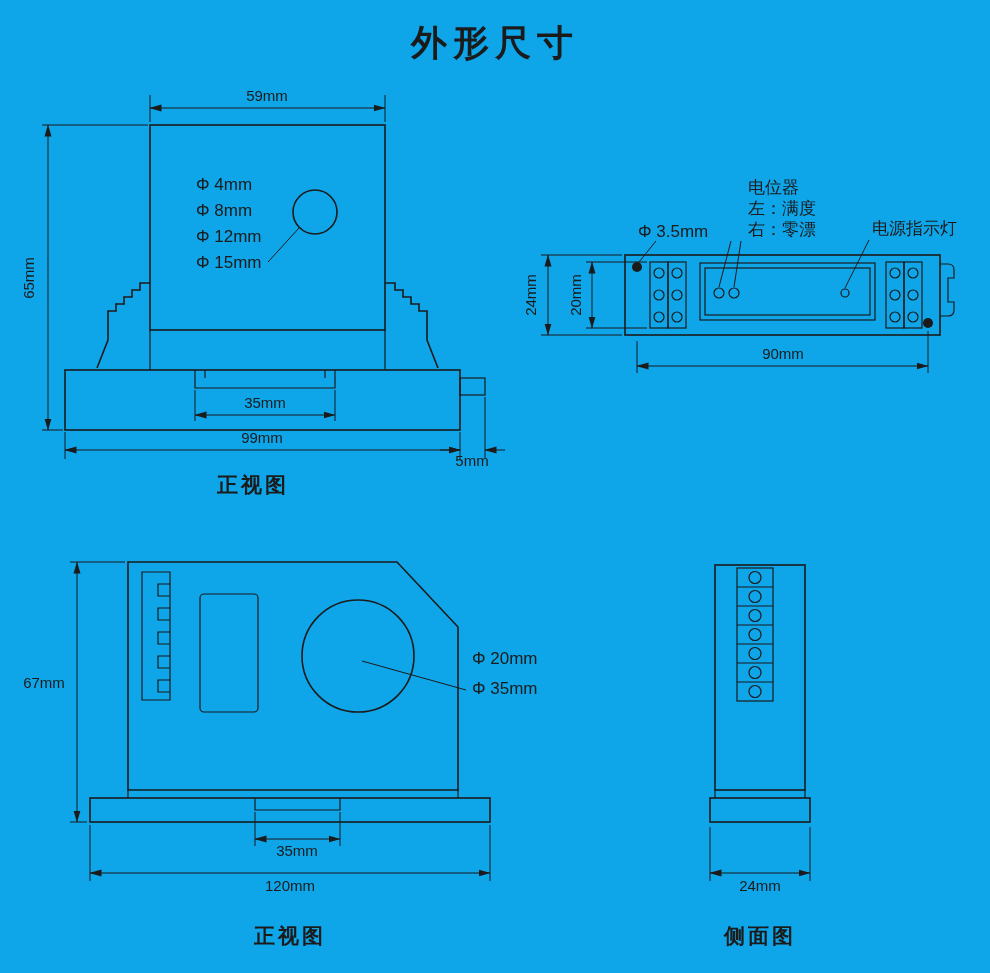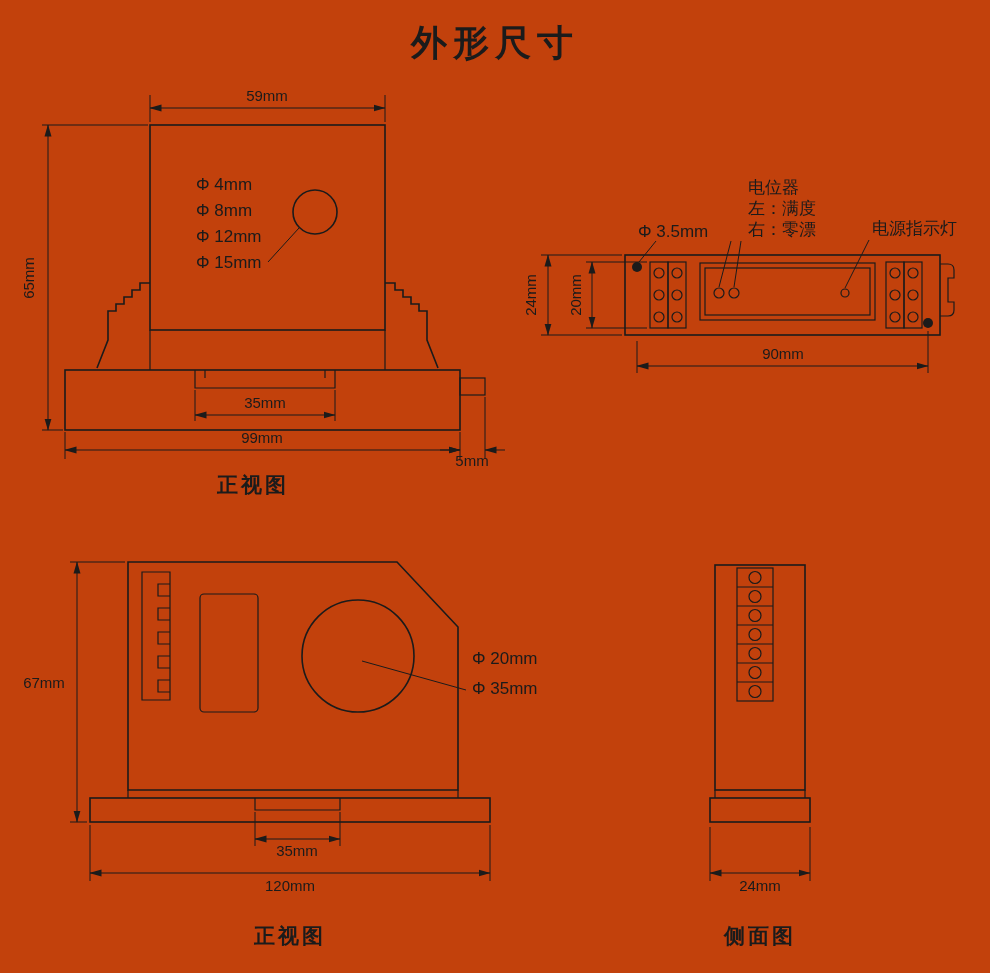--- a/index.html
+++ b/index.html
@@ -1,16 +1,16 @@
 <!DOCTYPE html>
 <html><head>
 <meta charset="utf-8">
 <style>
   html,body{margin:0;padding:0;background:#ffffff;}
-  .stage{position:relative;width:990px;height:973px;background:#c2410c;overflow:hidden;}
+  .stage{position:relative;width:990px;height:973px;background:#0ea5e9;overflow:hidden;}
   svg{display:block;}
   text{font-family:"Liberation Sans","DejaVu Sans",sans-serif;fill:#1b1b1b;}
   .title{font-size:36px;font-weight:bold;letter-spacing:6px;}
   .caption{font-size:21px;font-weight:bold;letter-spacing:3px;}
   .label{font-size:17px;}
   .dimtext{font-size:15px;}
   .ol{fill:none;stroke:#1b1b1b;stroke-width:1.6;stroke-linejoin:miter;}
   .thin{fill:none;stroke:#1b1b1b;stroke-width:1.2;}
   .ext{fill:none;stroke:#1b1b1b;stroke-width:1;}
   .dim{fill:none;stroke:#1b1b1b;stroke-width:1;}

